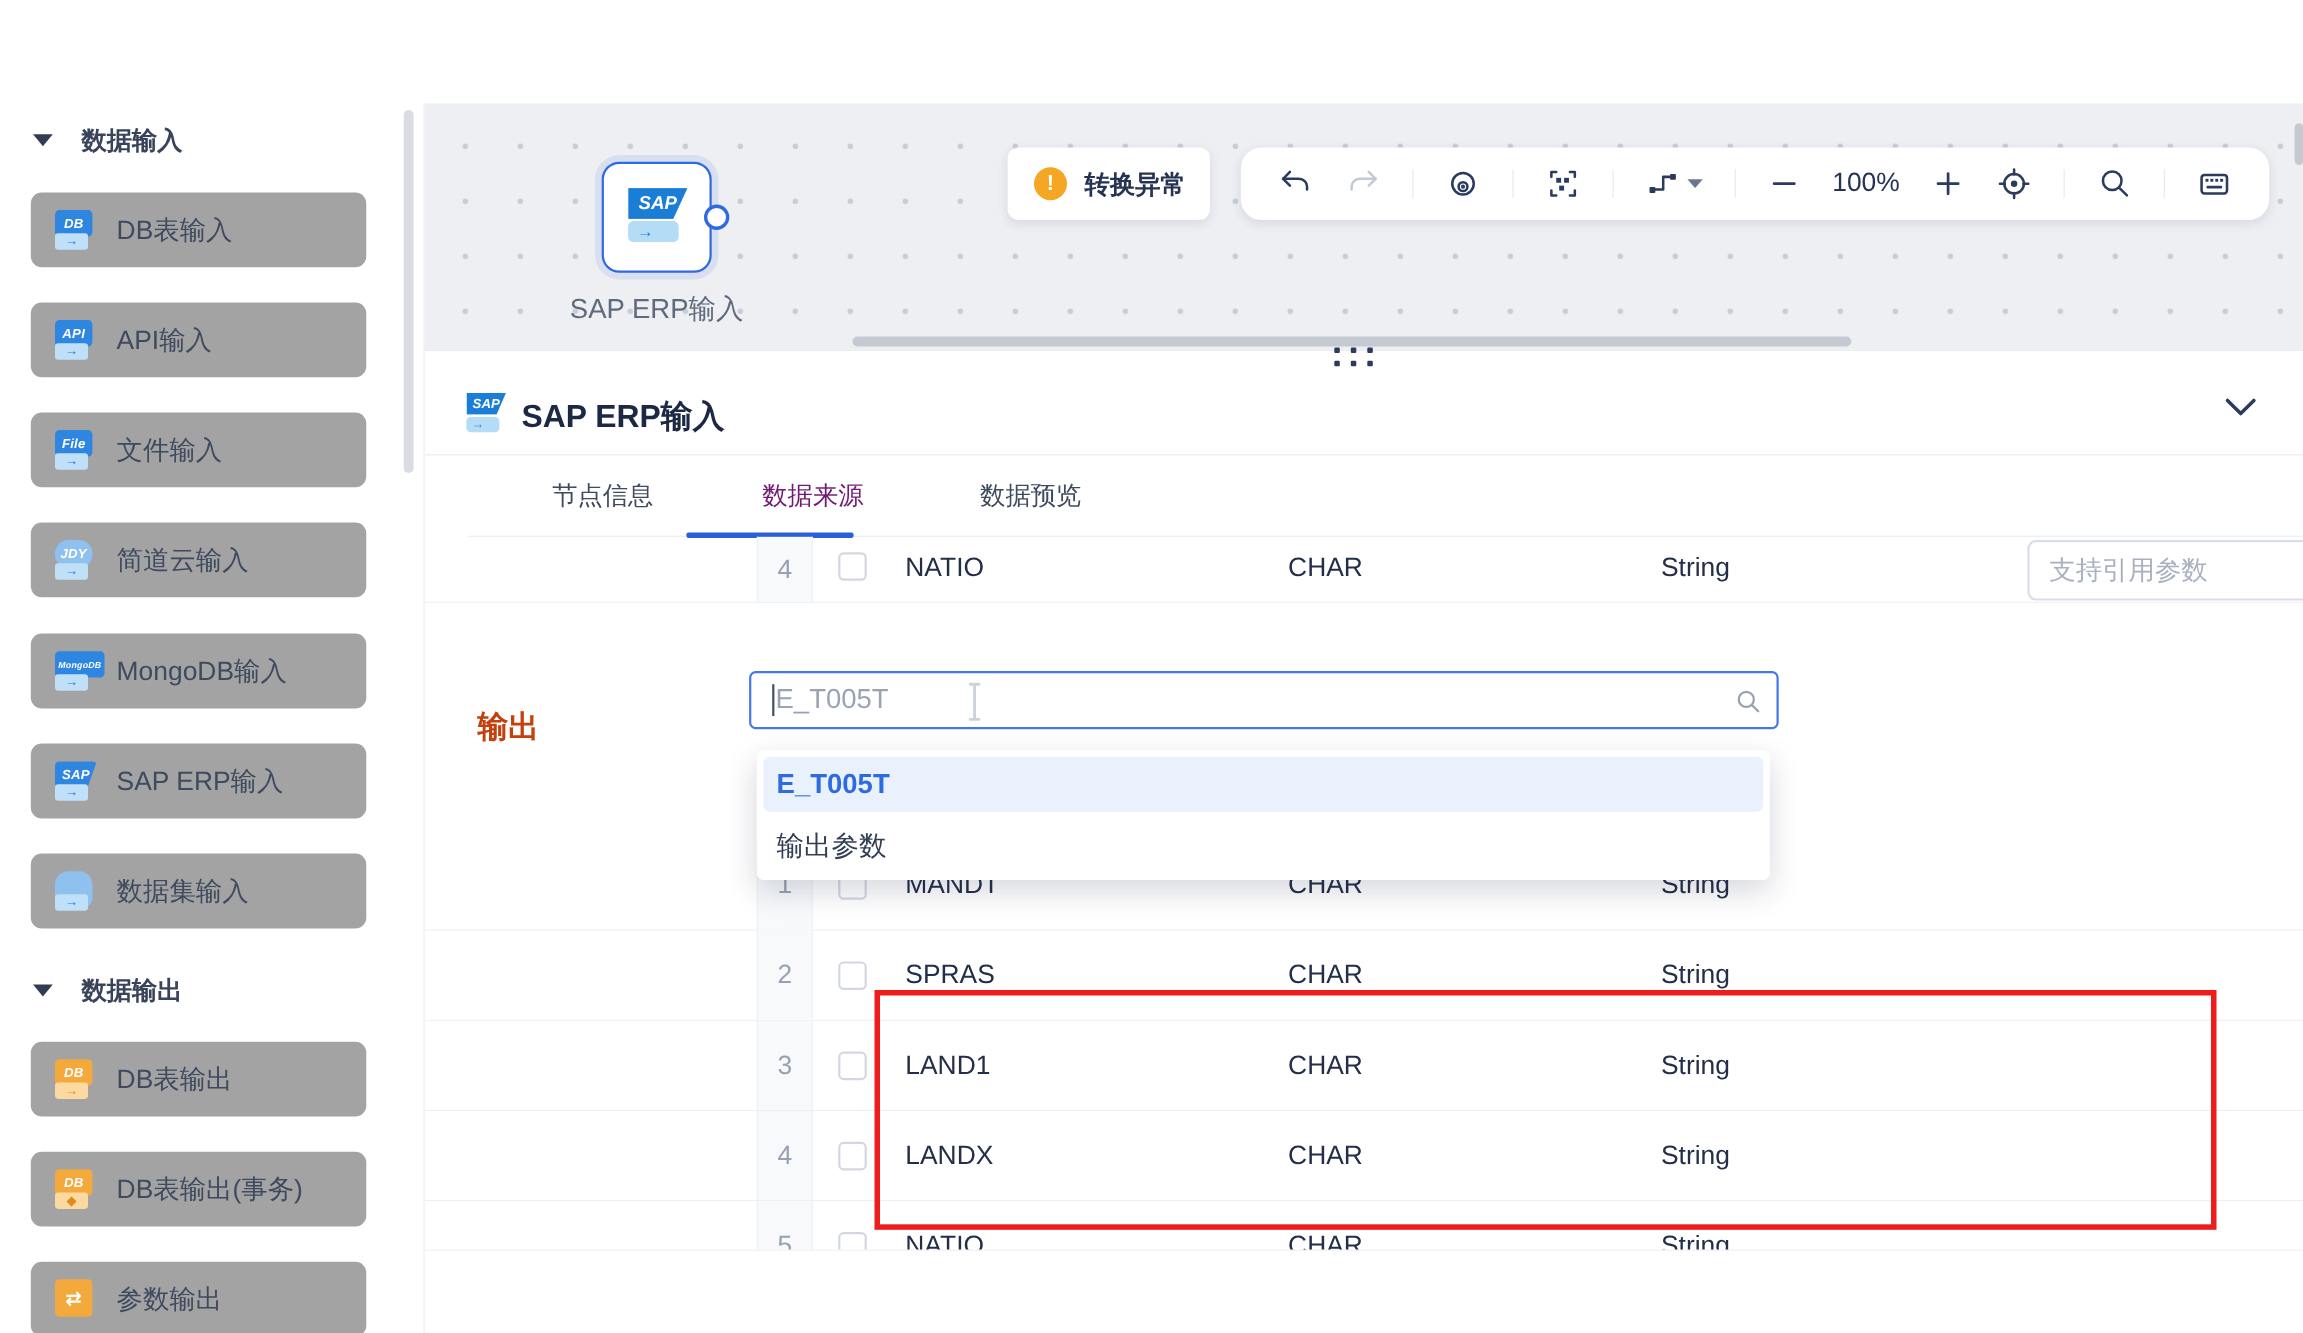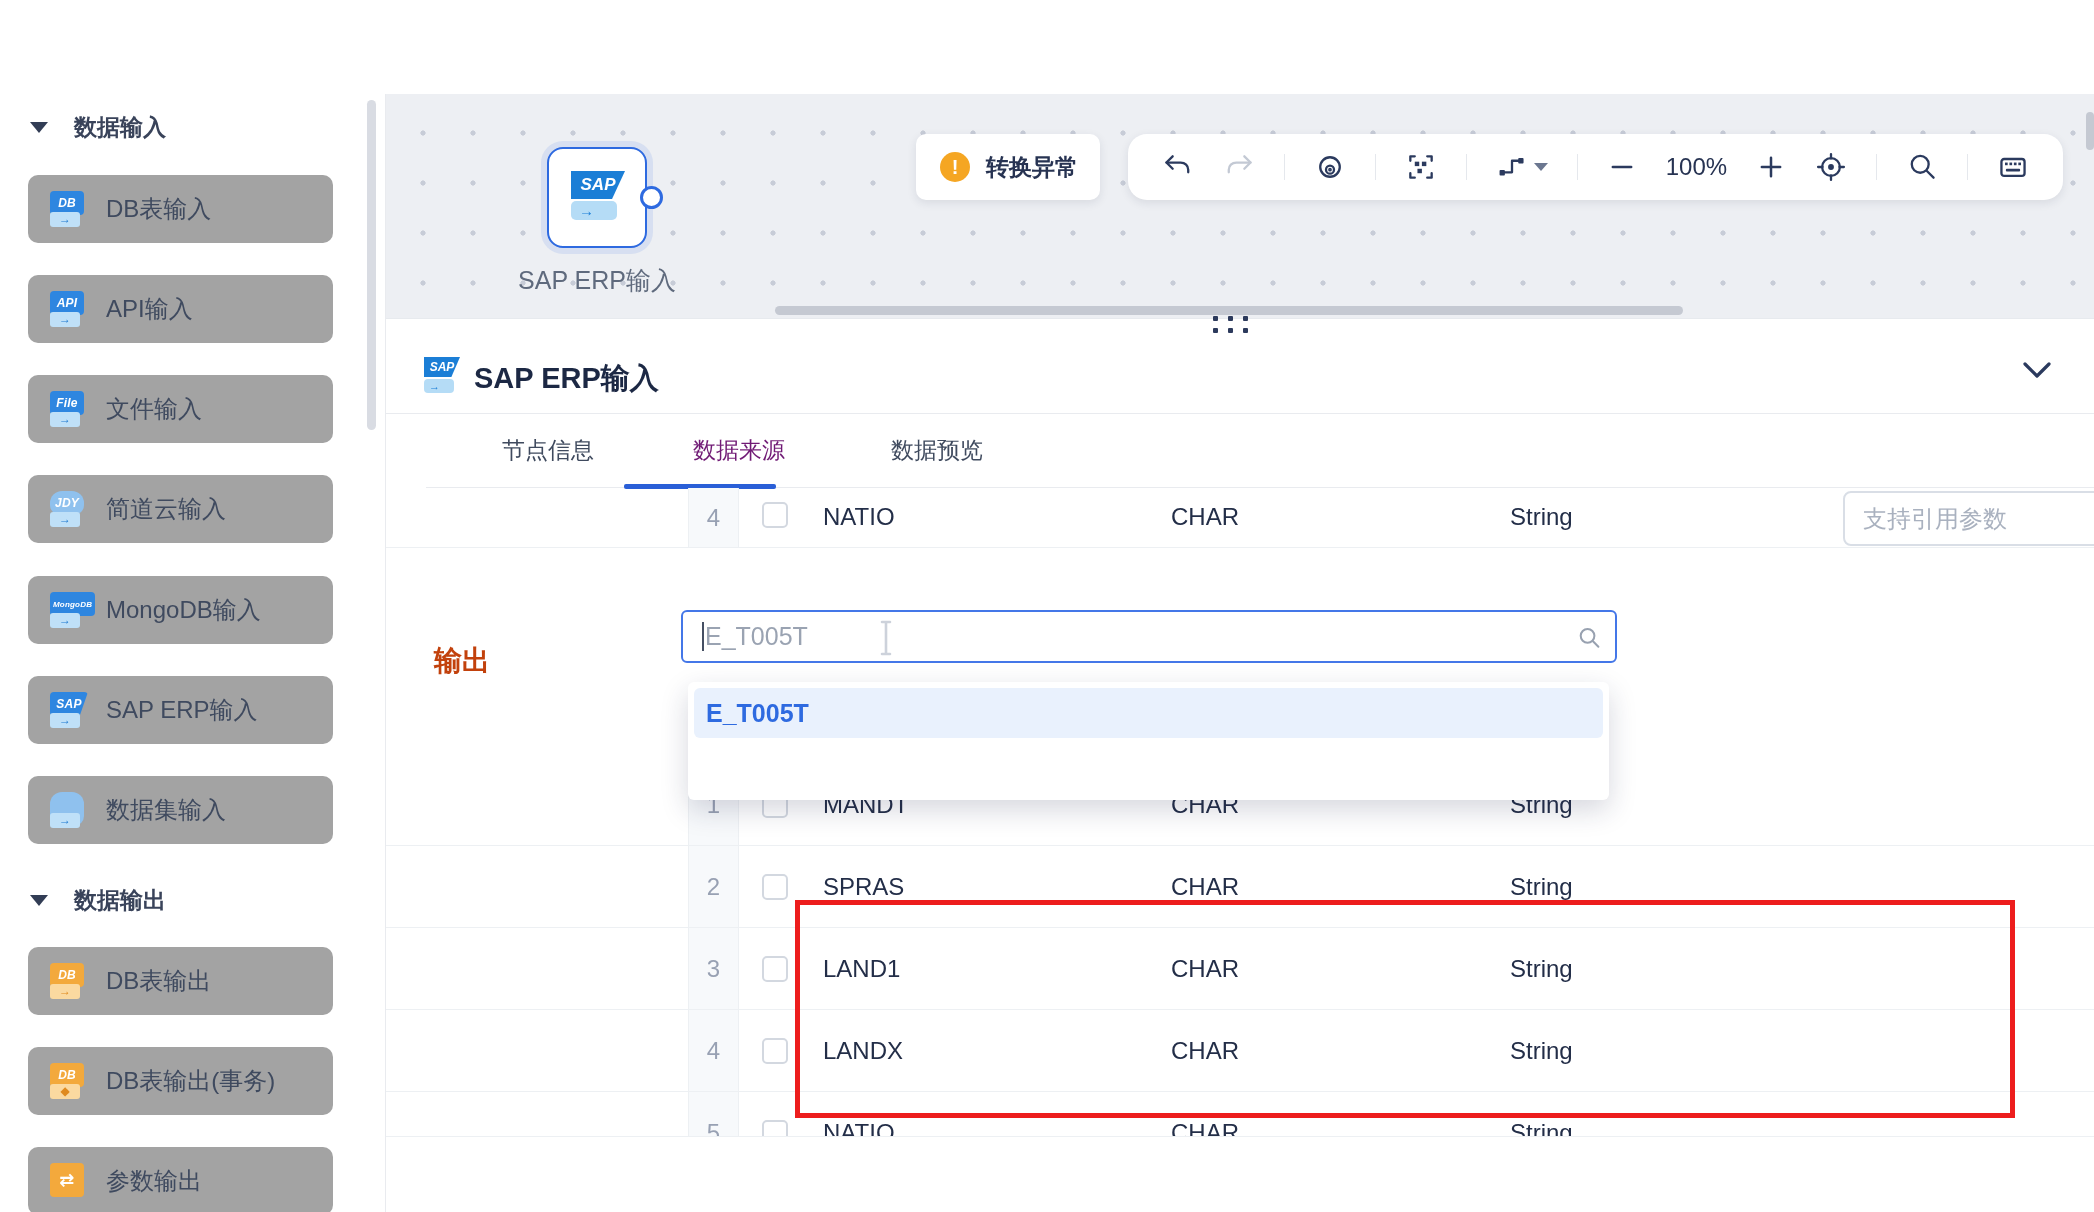--- a/index.html
+++ b/index.html
@@ -365,20 +365,21 @@
             <g fill="none" stroke="#98a1b0" stroke-width="2.8" stroke-linecap="round">
               <circle cx="16" cy="15" r="9.5"></circle>
               <path d="M23.5 22.5 L31 30"></path>
             </g>
           </svg>
       </span>
     </div>
 
     <div class="dropdown">
       <div class="dd-opt1">E_T005T</div>
+      <div class="dd-opt2">输出参数</div>
     </div>
 
     <div class="ltable">
       <div class="lrow">
         <div class="numcell">1</div>
         <span class="chk"></span>
         <span class="cell c-name">MANDT</span>
         <span class="cell c-type">CHAR</span>
         <span class="cell c-map">String</span>
       </div>

